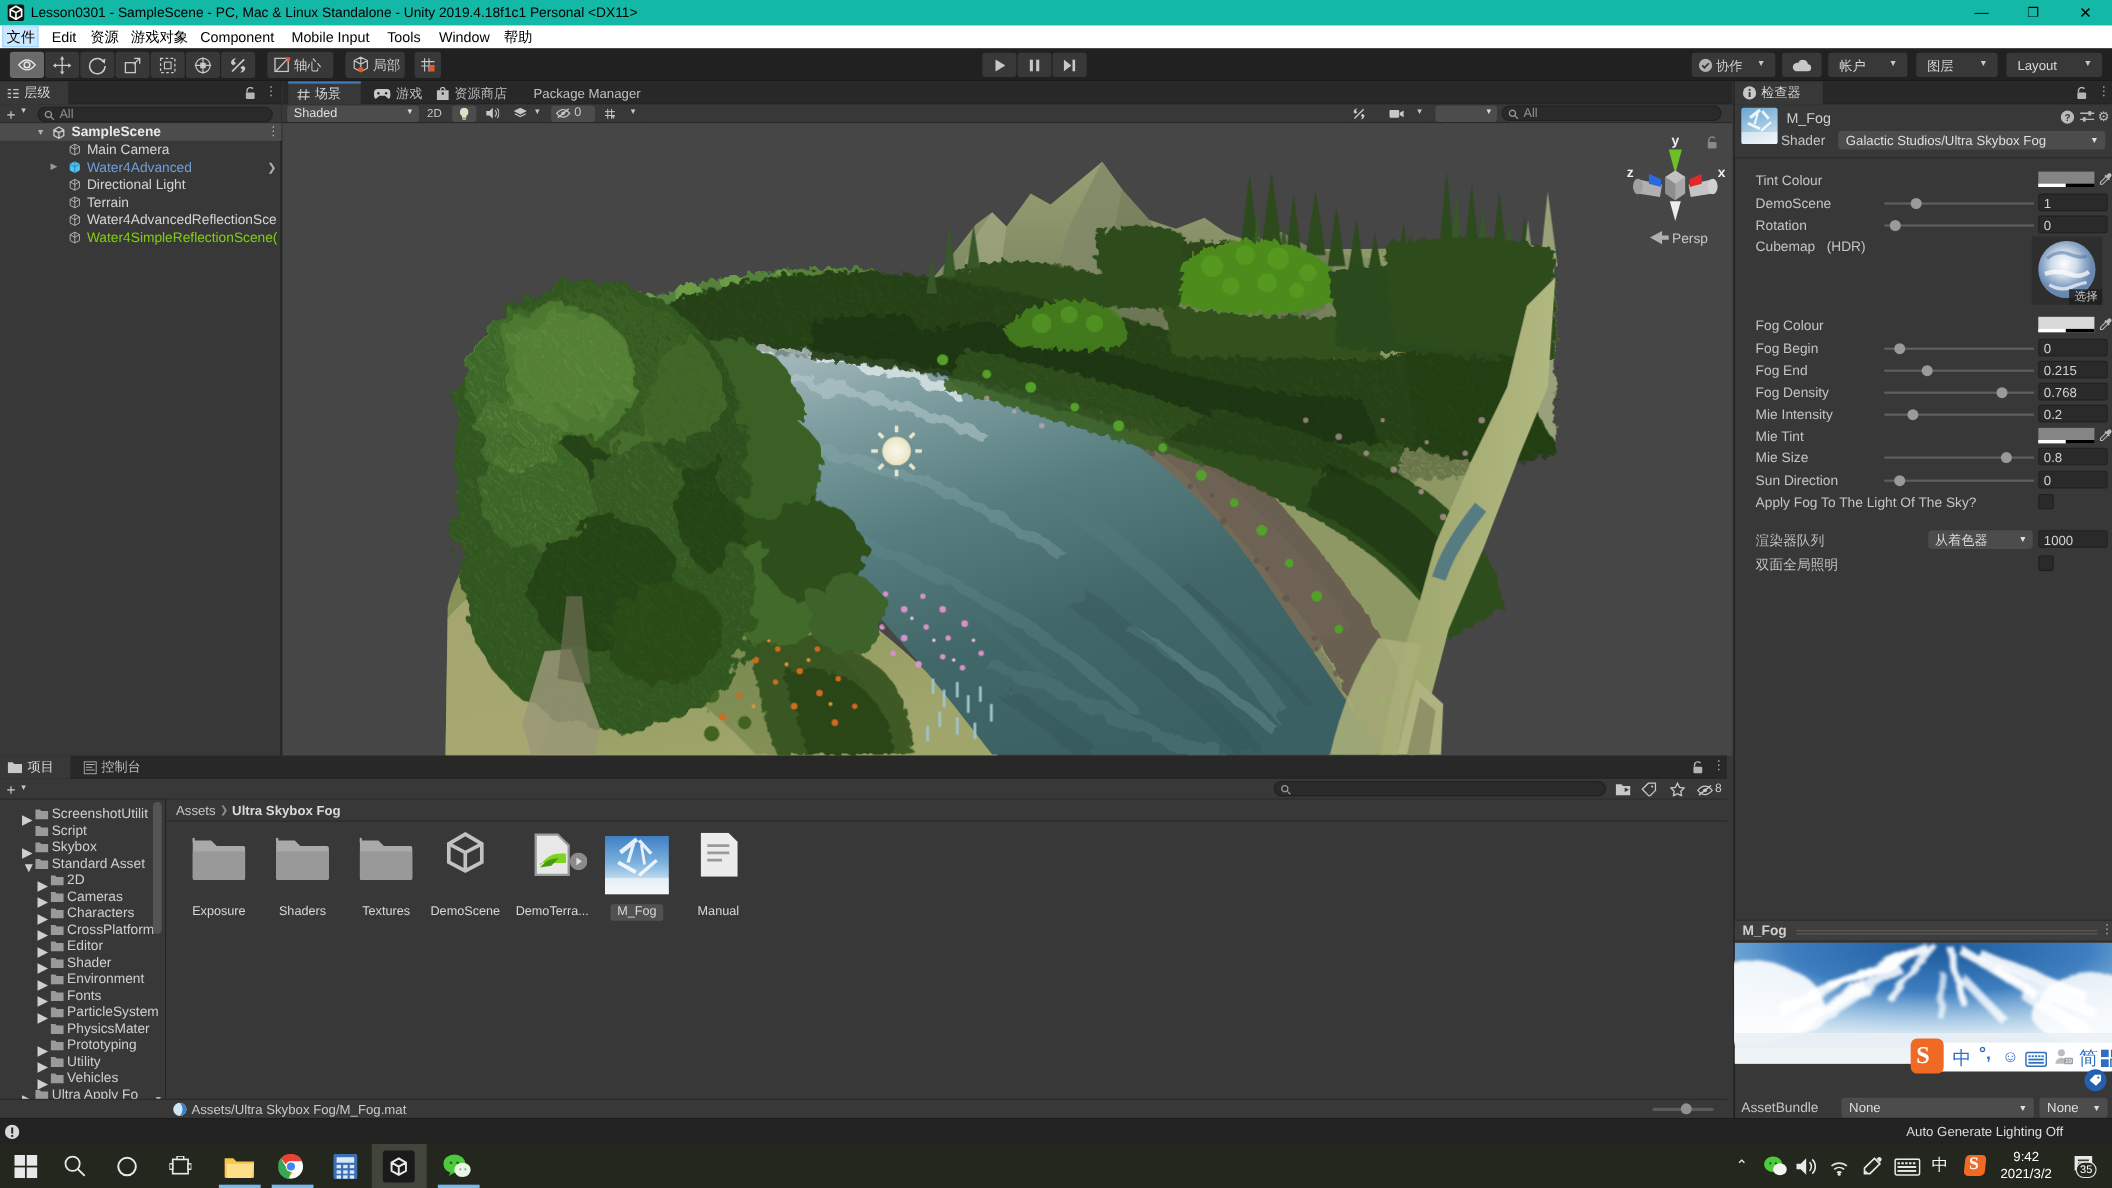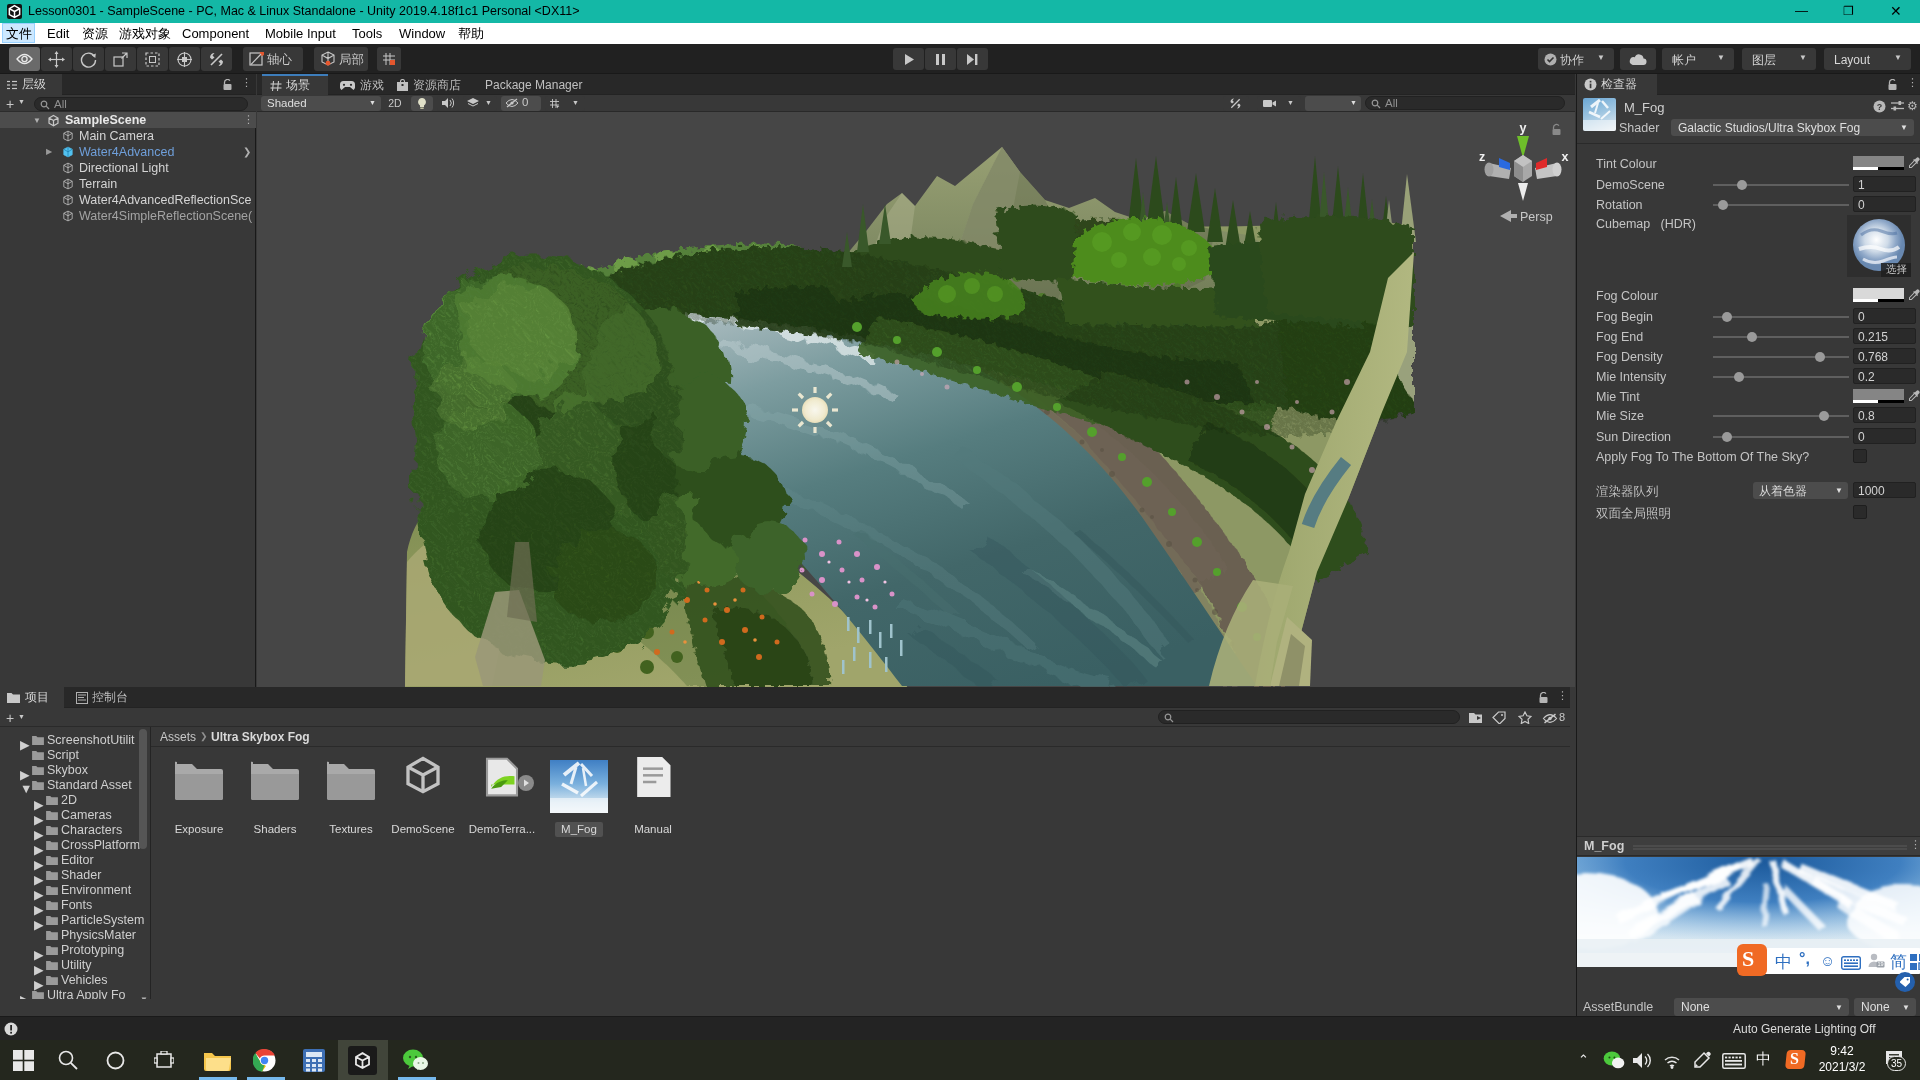--- a/index.html
+++ b/index.html
@@ -254,21 +254,21 @@
   <div class="abs" style="left:0;top:118px;width:256px;height:16px">
     <svg class="abs" style="left:62px;top:2px" width="12" height="12" viewBox="0 0 16 16">
         <path fill="none" stroke="#bdbdbd" stroke-width="1.1" d="M8 1.5l5.6 2.8v7.4L8 14.5l-5.6-2.8V4.3zM8 1.5v6.3M2.4 4.3L8 7.8l5.6-3.5M8 14.5V7.8"></path>
       </svg>
     <span class="abs" style="left:79px;top:1px;color:#d4d4d4;font-size:12.5px">Water4AdvancedReflectionSce</span>
   </div>
   <div class="abs" style="left:0;top:134px;width:256px;height:16px">
     <svg class="abs" style="left:62px;top:2px" width="12" height="12" viewBox="0 0 16 16">
         <path fill="none" stroke="#bdbdbd" stroke-width="1.1" d="M8 1.5l5.6 2.8v7.4L8 14.5l-5.6-2.8V4.3zM8 1.5v6.3M2.4 4.3L8 7.8l5.6-3.5M8 14.5V7.8"></path>
       </svg>
-    <span class="abs" style="left:79px;top:1px;color:#a3a3a3;font-size:12.5px">Water4SimpleReflectionScene(</span>
+    <span class="abs" style="left:79px;top:1px;color:#84cc16;font-size:12.5px">Water4SimpleReflectionScene(</span>
   </div>
 </div>
 
 <div class="abs" style="left:257px;top:74px;width:1318px;height:613px;background:#383838">
   <div class="abs tabstrip" style="left:0;top:0;width:1318px;height:21px">
     <div class="abs tab-active" style="left:5px;top:0;width:66px;height:21px;border-top:2px solid #3d7dbb"></div>
     <svg class="abs" style="left:13px;top:6px" width="12" height="12" viewBox="0 0 12 12">
         <g stroke="#c8c8c8" stroke-width="1.1">
           <line x1="3.5" y1="1" x2="2.5" y2="11"></line>
           <line x1="8.5" y1="1" x2="7.5" y2="11"></line>
@@ -908,21 +908,21 @@
       <div class="iknob" style="left:242px"></div>
       <div class="ifield">0.8</div>
     </div>
 <div class="irow" style="top:354px">
       <span class="ilab">Sun Direction</span>
       <div class="itrack"></div>
       <div class="iknob" style="left:145px"></div>
       <div class="ifield">0</div>
     </div>
 <div class="irow" style="top:374px">
-      <span class="ilab">Apply Fog To The Bottom Of The Sky?</span>
+      <span class="ilab">Apply Fog To The Light Of The Sky?</span>
       <div class="ckb"></div>
     </div>
 <div style="position:absolute;left:270px;top:141px;width:64px;height:62px;background:#2e2e2e">
 <svg style="position:absolute;left:0;top:0" width="64" height="62" viewBox="0 0 64 62">
 <defs>
           <radialGradient id="cbm" cx="0.45" cy="0.4">
             <stop offset="0" stop-color="#ffffff"></stop>
             <stop offset="0.45" stop-color="#cfdbe8"></stop>
             <stop offset="0.75" stop-color="#8fa8c8"></stop>
             <stop offset="1" stop-color="#6888b0"></stop>
@@ -1305,20 +1305,29 @@
 <path fill="#ececec" d="M4 0h30l10 10v38H4z"></path>
 <g stroke="#9a9a9a" stroke-width="3">
           <line x1="11" y1="14" x2="35" y2="14"></line>
           <line x1="11" y1="22" x2="35" y2="22"></line>
           <line x1="11" y1="30" x2="27" y2="30"></line>
         </g>
 </svg>
 <div class="plab" style="left:464px;top:96px;width:76px">Manual</div>
   </div>
 
+  <div class="abs" style="left:0;top:312px;width:1570px;height:17px;background:#383838;border-top:1px solid #2a2a2a">
+    <svg class="abs" style="left:157px;top:2px" width="13" height="13" viewBox="0 0 13 13">
+        <circle cx="6.5" cy="6.5" r="6" fill="#cfe5f5"></circle>
+        <path d="M6.5 .5a6 6 0 0 1 0 12A9 9 0 0 0 9 6.5 9 9 0 0 0 6.5 .5z" fill="#3b82c4"></path>
+      </svg>
+    <span class="abs" style="left:174px;top:2px;color:#c8c8c8;font-size:12px">Assets/Ultra Skybox Fog/M_Fog.mat</span>
+    <div class="abs" style="left:1502px;top:7px;width:56px;height:3px;background:#5a5a5a;border-radius:2px"></div>
+    <div class="abs" style="left:1528px;top:3px;width:10px;height:10px;background:#909090;border-radius:50%"></div>
+  </div>
 </div>
 
 <div class="abs" style="left:0;top:1016px;width:1920px;height:24px;background:#232323;border-top:1px solid #1a1a1a">
   <svg class="abs" style="left:4px;top:5px" width="14" height="14" viewBox="0 0 14 14">
       <circle cx="7" cy="7" r="6.5" fill="#d8d8d8"></circle>
       <rect x="6.2" y="3" width="1.8" height="5.5" fill="#232323"></rect>
       <rect x="6.2" y="9.8" width="1.8" height="1.8" fill="#232323"></rect>
     </svg>
   <span class="abs" style="left:1733px;top:5px;color:#dcdcdc;font-size:12px">Auto Generate Lighting Off</span>
 </div>

